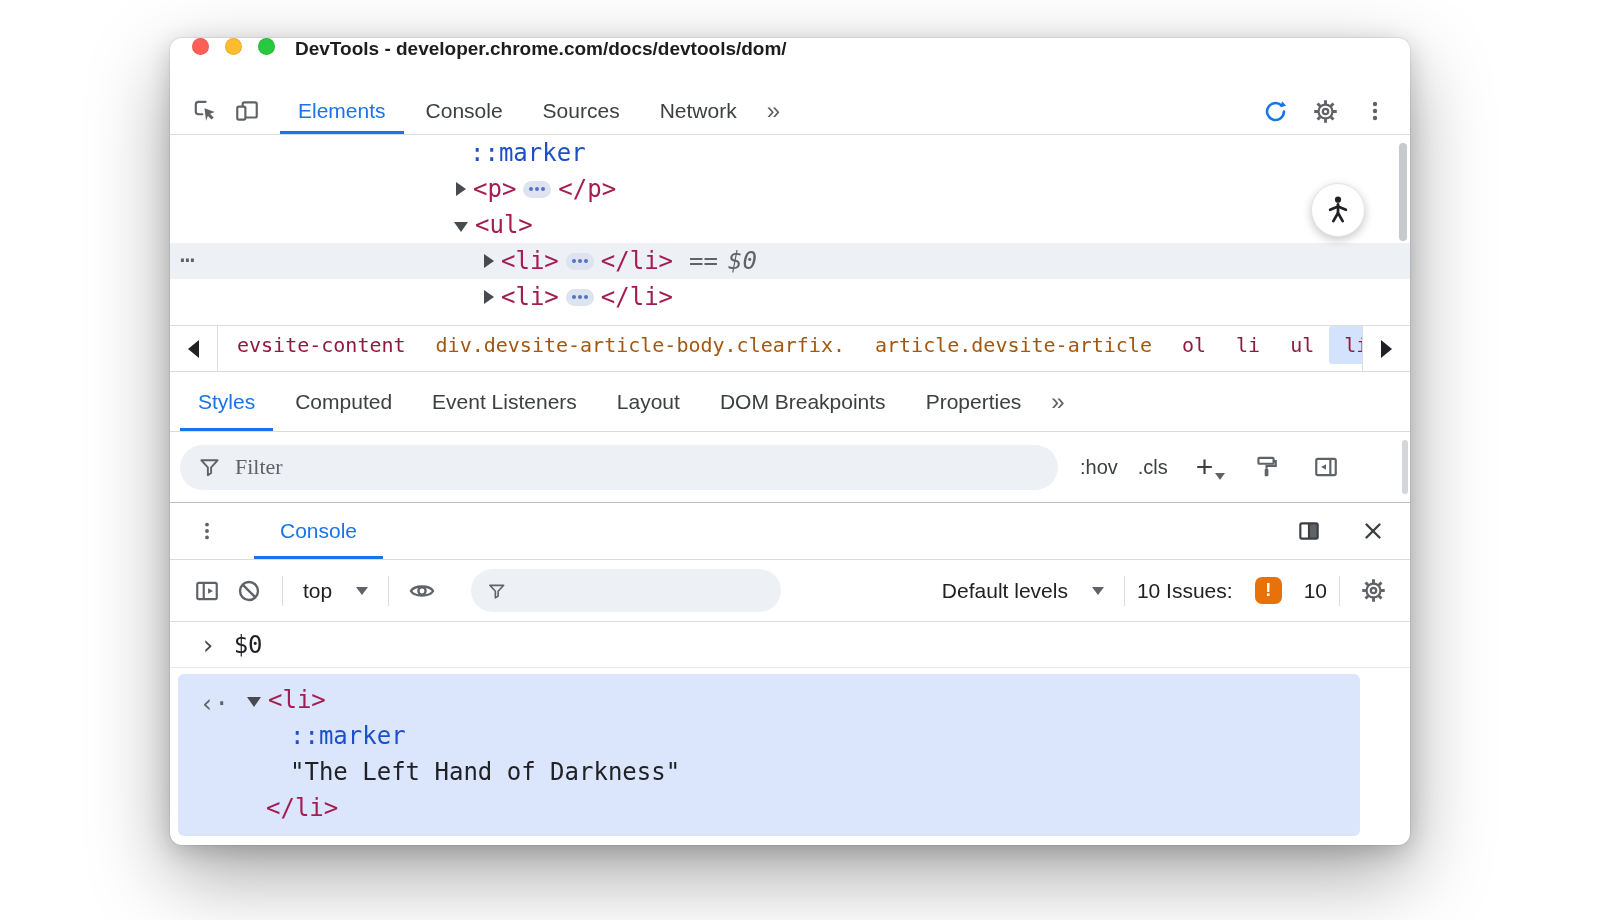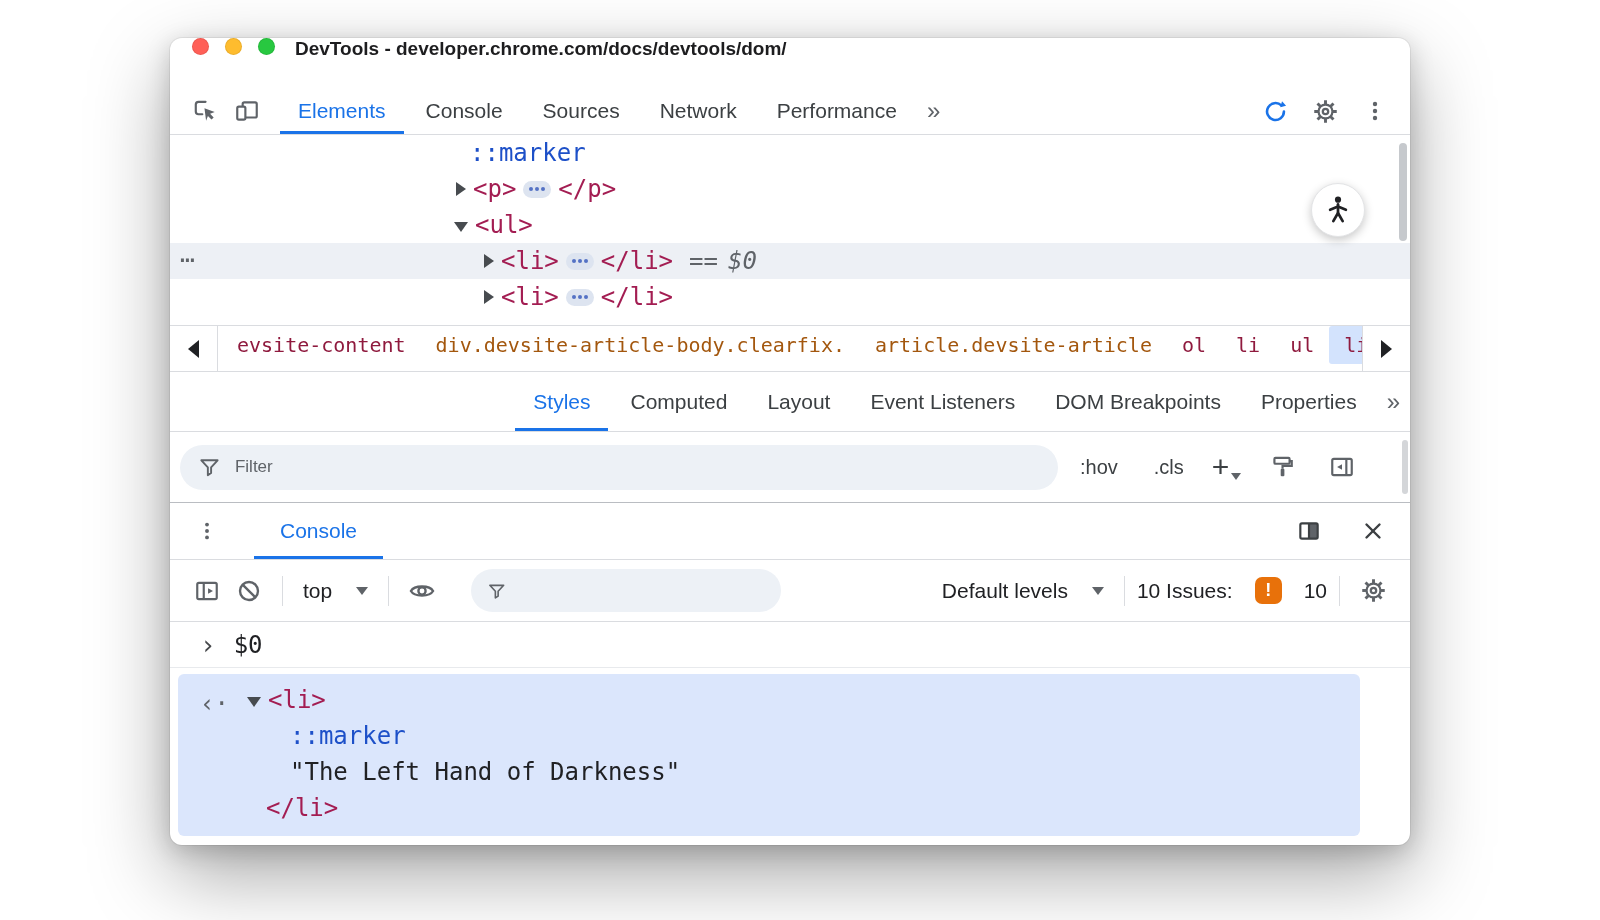--- a/index.html
+++ b/index.html
@@ -47,26 +47,26 @@
   .crumb-nav.left { border-right:1px solid #dadce0; }
   .crumb-nav.right { border-left:1px solid #dadce0; }
   .nav-tri-l { width:0; height:0; border-top:9px solid transparent; border-bottom:9px solid transparent; border-right:11px solid #202124; }
   .nav-tri-r { width:0; height:0; border-top:9px solid transparent; border-bottom:9px solid transparent; border-left:11px solid #202124; }
   .crumb-list { flex:1; display:flex; align-items:flex-start; overflow:hidden; padding-left:4px; }
   .crumb { padding:7px 15px; cursor:pointer; white-space:nowrap; }
   .crumb.tone-red { color:#8f1a3e; }
   .crumb.tone-orange { color:#a3570e; }
   .crumb.selected { background:#d3e3fd; border-radius:3px; }
   
-  .styles-tabs { height:60px; flex:0 0 60px; border-bottom:1px solid #dadce0; display:flex; align-items:stretch; padding-left:8px;justify-content:flex-end; }
+  .styles-tabs { height:60px; flex:0 0 60px; border-bottom:1px solid #dadce0; display:flex; align-items:stretch; padding-left:8px; }
   .styles-tabs .tab { font-size:21px; }
   
   .filter-row { height:70px; flex:0 0 70px; display:flex; align-items:center; padding:0 14px 0 10px; position:relative; }
   .filter-pill { width:878px; height:45px; border-radius:23px; background:#edf1f6; display:flex; align-items:center; padding:0 18px; gap:14px; flex:0 0 auto; }
-  .filter-pill input { border:none; outline:none; background:transparent; font-family:Liberation Sans, sans-serif; font-size:17px; color:#202124; width:100%; }
+  .filter-pill input { border:none; outline:none; background:transparent; font-family:Liberation Serif, serif; font-size:22px; color:#202124; width:100%; }
   .filter-pill input::placeholder { color:#5f6368; opacity:1; }
   .tool-text { font-size:20px; color:#3c4043; cursor:pointer; white-space:nowrap; }
   .plus-wrap { position:relative; font-size:30px; color:#3c4043; cursor:pointer; line-height:1; padding-right:10px; }
   .plus-caret { position:absolute; right:-2px; bottom:2px; width:0; height:0; border-left:5px solid transparent; border-right:5px solid transparent; border-top:7px solid #5f6368; }
   .side-scrollbar { position:absolute; right:2px; top:8px; width:6px; height:54px; border-radius:3px; background:#d4d6d9; }
   
   .drawer-header { height:58px; flex:0 0 58px; border-top:1px solid #babdc2; border-bottom:1px solid #dadce0; display:flex; align-items:stretch; padding:0 16px; }
   .drawer-tab { margin-left:26px; padding:0 26px; display:flex; align-items:center; font-size:21px; color:#1a73e8; position:relative; cursor:pointer; }
   .drawer-tab::after { content:""; position:absolute; left:0; right:0; bottom:0; height:3px; background:#1a73e8; }
   .drawer-right { margin-left:auto; display:flex; align-items:center; gap:22px; }
@@ -114,21 +114,20 @@
       <svg width="26" height="26" viewBox="0 0 24 24">
         <rect x="8" y="4" width="13" height="14" rx="1.5" fill="none" stroke="#5f6368" stroke-width="2"></rect>
         <rect x="3" y="8" width="7.5" height="12" rx="1.5" fill="#fff" stroke="#5f6368" stroke-width="2"></rect>
       </svg>
     </div>
     <div class="tabs">
       <div class="tab active">Elements</div>
       <div class="tab">Console</div>
       <div class="tab">Sources</div>
       <div class="tab">Network</div>
-      <div class="tab">Performance</div>
       <div class="overflow-chevron">»</div>
     </div>
     <div class="toolbar-right">
       <div class="icon-btn">
         <svg width="27" height="27" viewBox="0 0 24 24">
           <path d="M19.5 12a7.5 7.5 0 1 1-2.3-5.4" fill="none" stroke="#1a73e8" stroke-width="2.3" stroke-linecap="round"></path>
           <path d="M16.2 8.2 21.4 6.8 17.8 2.8z" fill="#1a73e8"></path>
         </svg>
       </div>
       <div class="icon-btn">
@@ -211,36 +210,36 @@
       <span class="crumb tone-red selected">li</span>
     </div>
     <div class="crumb-nav right">
         <span class="nav-tri-r"></span>
       </div>
   </div>
 
   <div class="styles-tabs">
     <div class="tab active">Styles</div>
     <div class="tab">Computed</div>
+    <div class="tab">Event Listeners</div>
     <div class="tab">Layout</div>
-    <div class="tab">Event Listeners</div>
     <div class="tab">DOM Breakpoints</div>
     <div class="tab">Properties</div>
     <div class="overflow-chevron">»</div>
   </div>
 
   <div class="filter-row">
     <div class="filter-pill">
       <svg width="24" height="24" viewBox="0 0 24 24">
         <path d="M3.5 5h17l-6.8 7.3v6l-3.4 2.2v-8.2Z" fill="none" stroke="#5f6368" stroke-width="2" stroke-linejoin="round"></path>
       </svg>
       <input placeholder="Filter" style="">
     </div>
     <span class="tool-text" style="margin-left:22px">:hov</span>
-    <span class="tool-text" style="margin-left:36px">.cls</span>
+    <span class="tool-text" style="margin-left:20px">.cls</span>
     <div class="plus-wrap" style="margin-left:28px">
       <span>+</span>
       <span class="plus-caret"></span>
     </div>
     <div class="icon-btn" style="margin-left:22px">
       <svg width="26" height="26" viewBox="0 0 24 24">
         <rect x="5" y="3.5" width="14" height="5.5" rx="1" fill="none" stroke="#5f6368" stroke-width="2"></rect>
         <path d="M19 6.5h2v4.5H12.5v2.5" fill="none" stroke="#5f6368" stroke-width="2"></path>
         <rect x="10.8" y="13.5" width="3.4" height="7" rx="1" fill="#5f6368"></rect>
       </svg>

